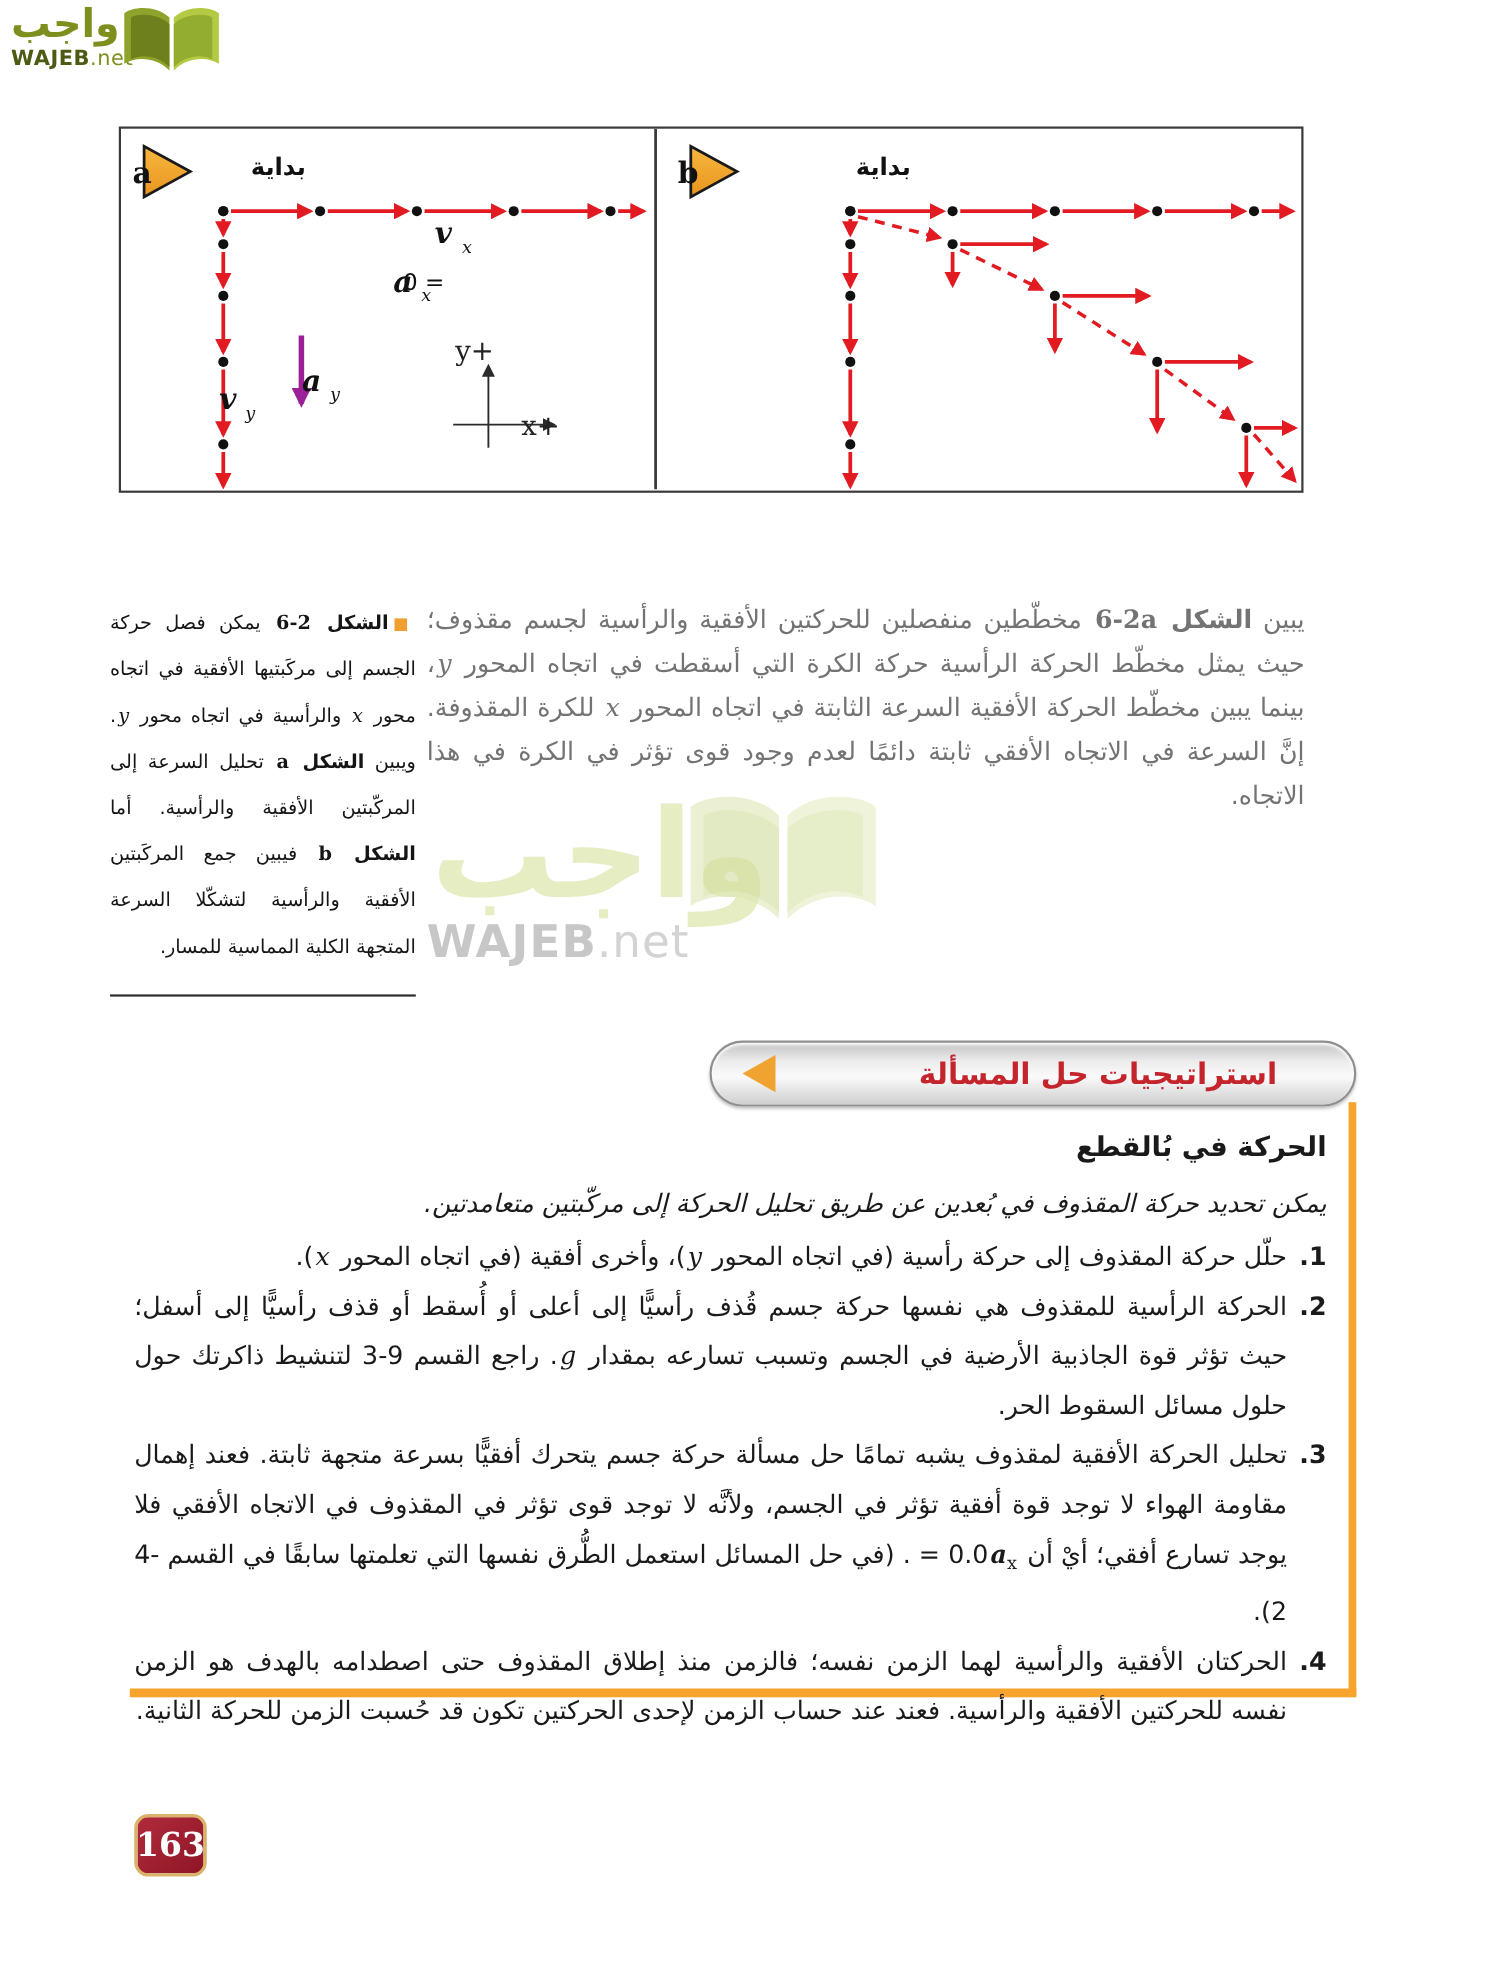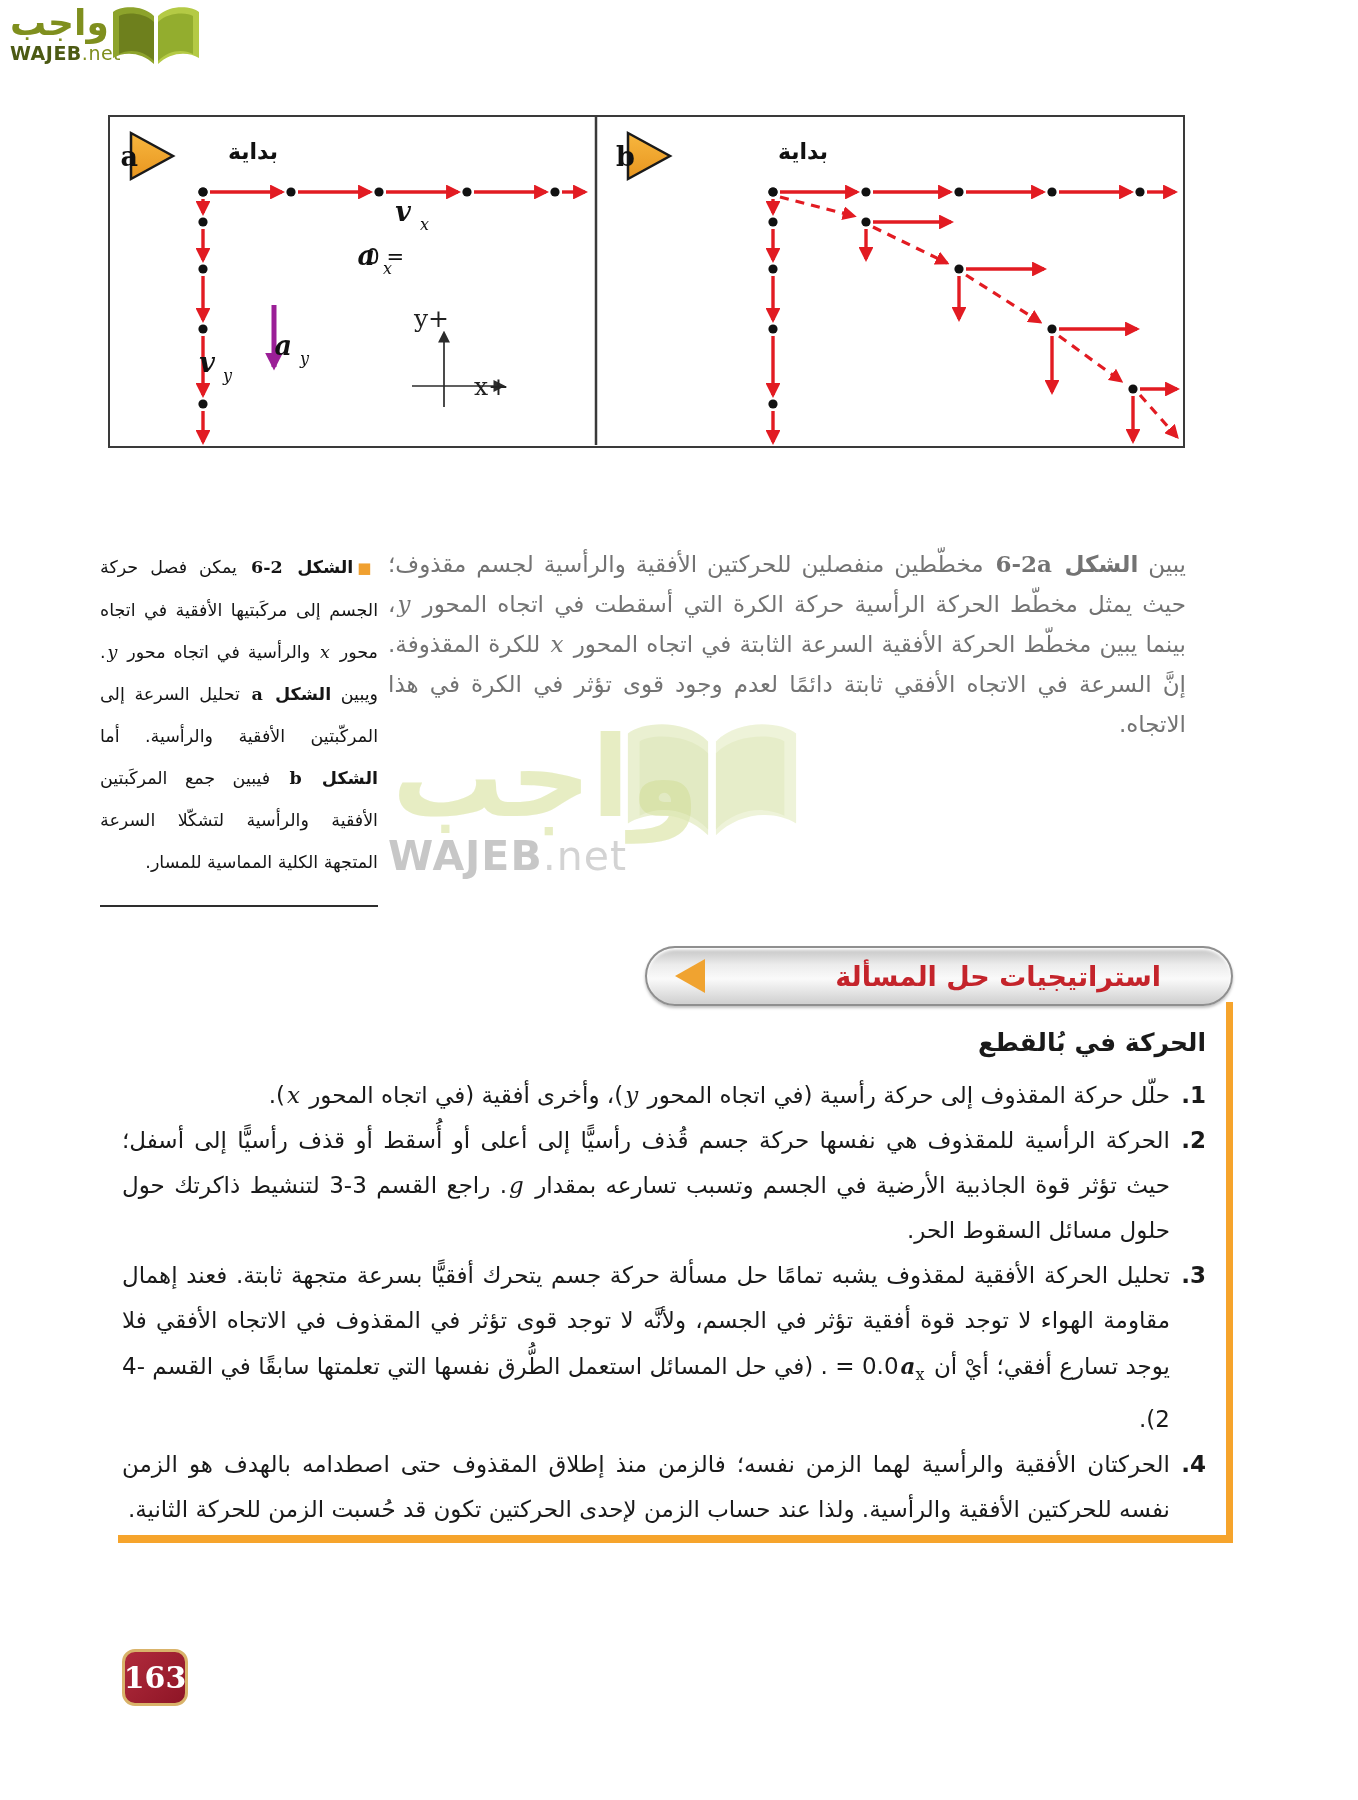--- a/index.html
+++ b/index.html
@@ -255,36 +255,37 @@
   <div class="banner">
     <span class="banner-title">استراتيجيات حل المسألة</span>
     <span class="banner-tri"></span>
   </div>
 
   <div class="orange-vline"></div>
   <div class="orange-hline"></div>
 
   <div class="strategies">
     <h3 class="strat-heading">الحركة في بُالقطع</h3>
+    <p class="strat-intro">يمكن تحديد حركة المقذوف في بُعدين عن طريق تحليل الحركة إلى مركّبتين متعامدتين.</p>
     <ol class="strat-list">
       <li class="strat-item">
         <span class="strat-num">1.</span>
         <span class="strat-body"><span>حلّل حركة المقذوف إلى حركة رأسية (في اتجاه المحور </span><span class="seg-lat">y</span><span>)، وأخرى أفقية (في اتجاه المحور </span><span class="seg-lat">x</span><span>).</span></span>
       </li>
       <li class="strat-item">
         <span class="strat-num">2.</span>
-        <span class="strat-body"><span>الحركة الرأسية للمقذوف هي نفسها حركة جسم قُذف رأسيًّا إلى أعلى أو أُسقط أو قذف رأسيًّا إلى أسفل؛ حيث تؤثر قوة الجاذبية الأرضية في الجسم وتسبب تسارعه بمقدار </span><span class="seg-lat">g</span><span>. راجع القسم </span><span class="seg-num">3-3</span><span> لتنشيط ذاكرتك حول حلول مسائل السقوط الحر.</span></span>
+        <span class="strat-body"><span>الحركة الرأسية للمقذوف هي نفسها حركة جسم قُذف رأسيًّا إلى أعلى أو أُسقط أو قذف رأسيًّا إلى أسفل؛ حيث تؤثر قوة الجاذبية الأرضية في الجسم وتسبب تسارعه بمقدار </span><span class="seg-lat">g</span><span>. راجع القسم </span><span class="seg-num">3-9</span><span> لتنشيط ذاكرتك حول حلول مسائل السقوط الحر.</span></span>
       </li>
       <li class="strat-item">
         <span class="strat-num">3.</span>
         <span class="strat-body"><span>تحليل الحركة الأفقية لمقذوف يشبه تمامًا حل مسألة حركة جسم يتحرك أفقيًّا بسرعة متجهة ثابتة. فعند إهمال مقاومة الهواء لا توجد قوة أفقية تؤثر في الجسم، ولأنَّه لا توجد قوى تؤثر في المقذوف في الاتجاه الأفقي فلا يوجد تسارع أفقي؛ أيْ أن </span><span class="seg-math"><i>a</i><sub>x</sub></span><span class="seg-num"> = 0.0</span><span>. (في حل المسائل استعمل الطُّرق نفسها التي تعلمتها سابقًا في القسم </span><span class="seg-num">4-2</span><span>).</span></span>
       </li>
       <li class="strat-item">
         <span class="strat-num">4.</span>
-        <span class="strat-body"><span>الحركتان الأفقية والرأسية لهما الزمن نفسه؛ فالزمن منذ إطلاق المقذوف حتى اصطدامه بالهدف هو الزمن نفسه للحركتين الأفقية والرأسية. ولذا عند حساب الزمن لإحدى الحركتين تكون قد حُسبت الزمن للحركة الثانية.</span></span>
+        <span class="strat-body"><span>الحركتان الأفقية والرأسية لهما الزمن نفسه؛ فالزمن منذ إطلاق المقذوف حتى اصطدامه بالهدف هو الزمن نفسه للحركتين الأفقية والرأسية. فعند عند حساب الزمن لإحدى الحركتين تكون قد حُسبت الزمن للحركة الثانية.</span></span>
       </li>
     </ol>
   </div>
 
   <div class="page-badge">
     <span>163</span>
   </div>
 
 </div>
 

